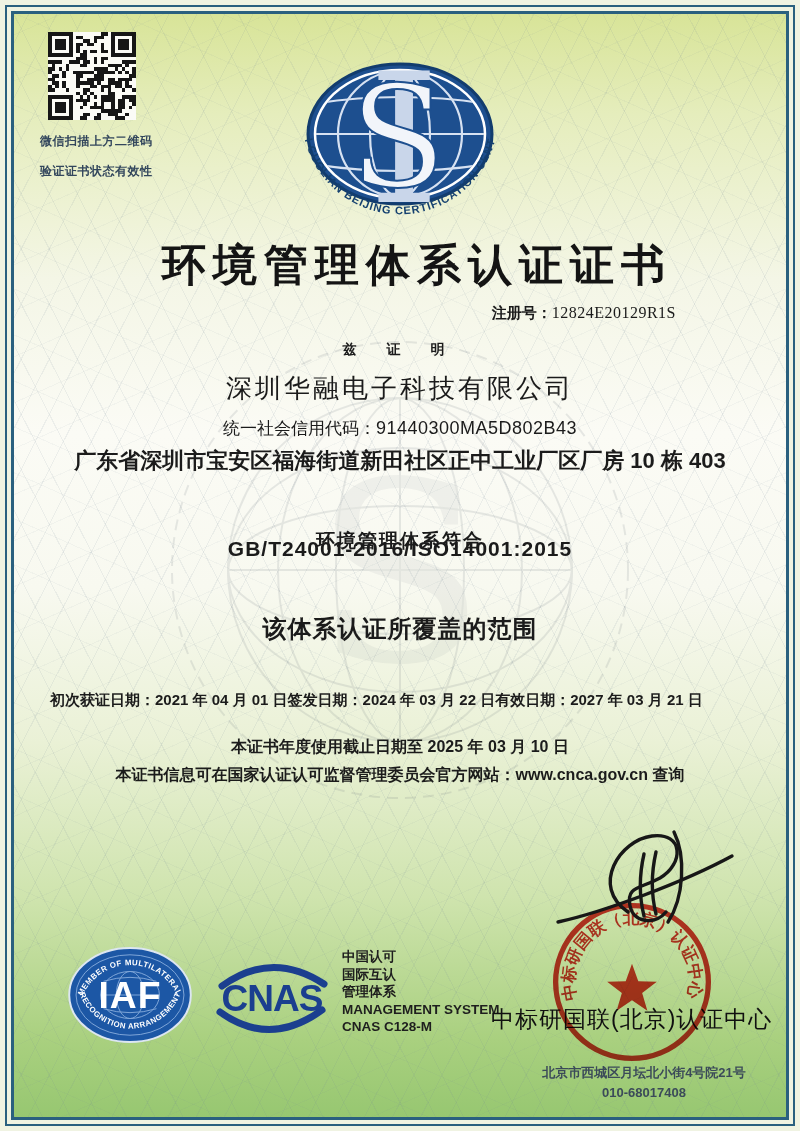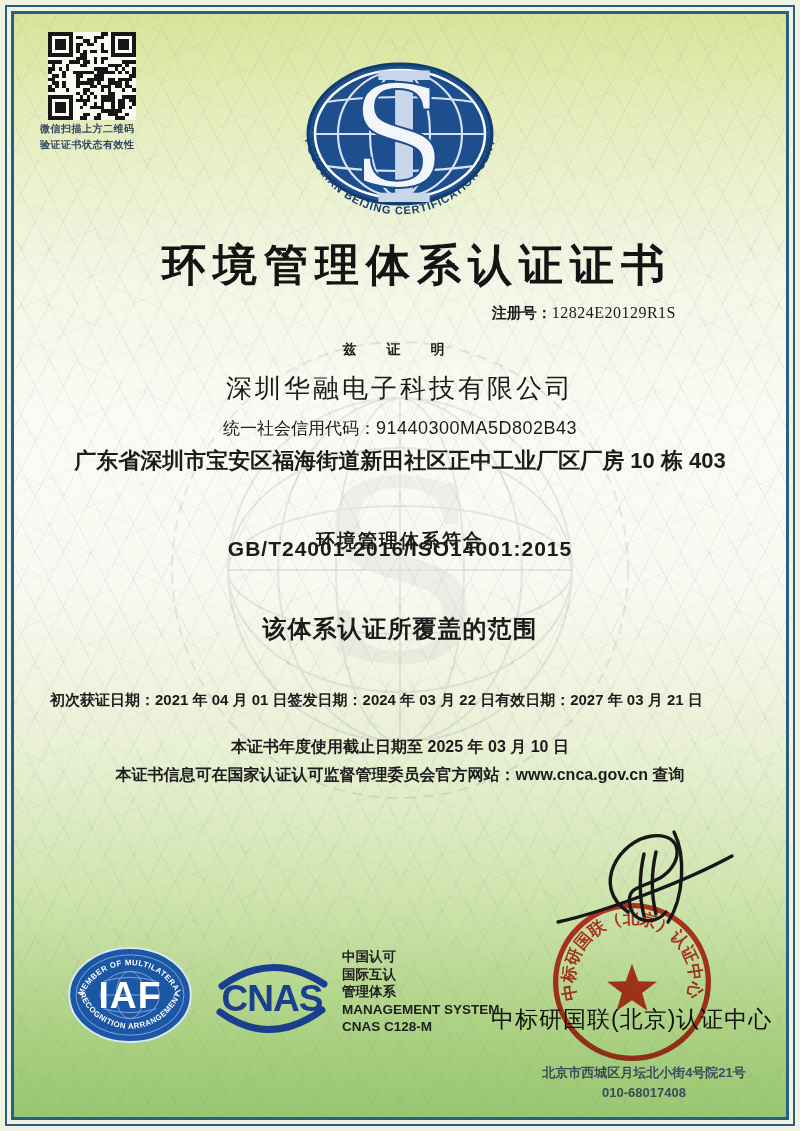--- a/index.html
+++ b/index.html
@@ -22,21 +22,21 @@
       repeating-linear-gradient(63deg, rgba(110,130,150,.10) 0 1px, transparent 1px 25px),
       repeating-linear-gradient(-63deg, rgba(110,130,150,.10) 0 1px, transparent 1px 25px),
       repeating-linear-gradient(24deg, rgba(110,130,150,.06) 0 1px, transparent 1px 42px),
       repeating-linear-gradient(-24deg, rgba(110,130,150,.06) 0 1px, transparent 1px 42px);
   }
   .abs{position:absolute;}
   .centered{left:0;width:100%;text-align:center;}
 
   .qr-block{left:26px;top:18px;width:130px;}
   .qr-svg{width:88px;height:88px;display:block;margin-left:8px;}
-  .qr-cap{font-size:10px;font-weight:700;color:#32465c;letter-spacing:.5px;margin-top:2px;white-space:nowrap;}
+  .qr-cap{font-size:12px;font-weight:700;color:#32465c;letter-spacing:.5px;margin-top:13px;white-space:nowrap;}
 
   .logo-top{left:50%;top:40px;transform:translateX(-50%);width:216px;height:178px;}
 
   .title{top:222px;font-size:44px;font-weight:700;letter-spacing:7px;color:#141414;padding-left:17px;}
   .reg-line{top:290px;right:110px;font-size:15px;font-weight:700;color:#1a1a1a;}
   .reg-line .reg-num{font-family:Liberation Serif, serif;font-weight:400;font-size:16px;letter-spacing:.5px;}
 
   .certify{top:327px;font-size:14px;font-weight:700;letter-spacing:13px;}
   .company{top:357px;font-size:26px;font-weight:500;letter-spacing:3px;}
   .credit{top:403px;font-size:17px;}

